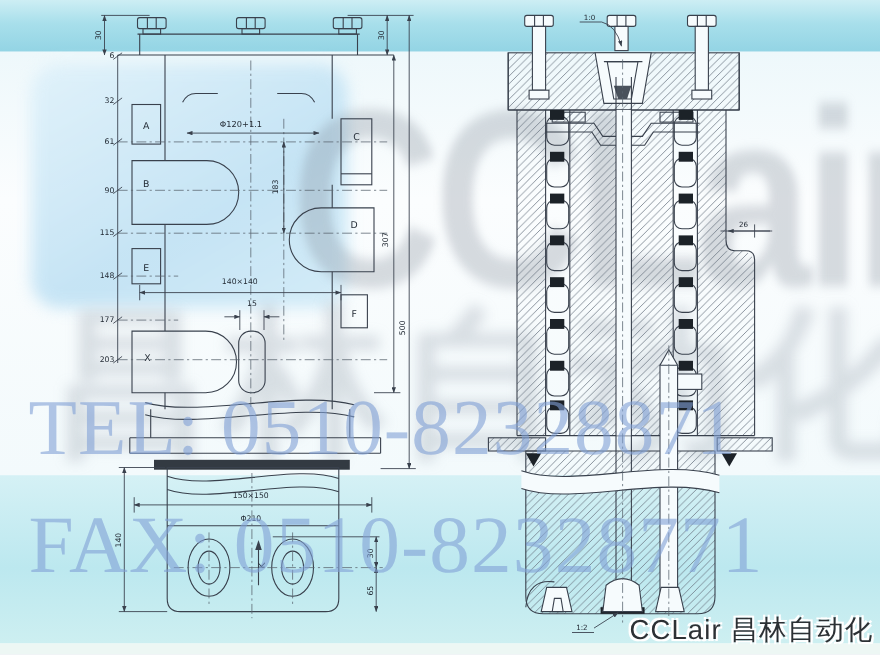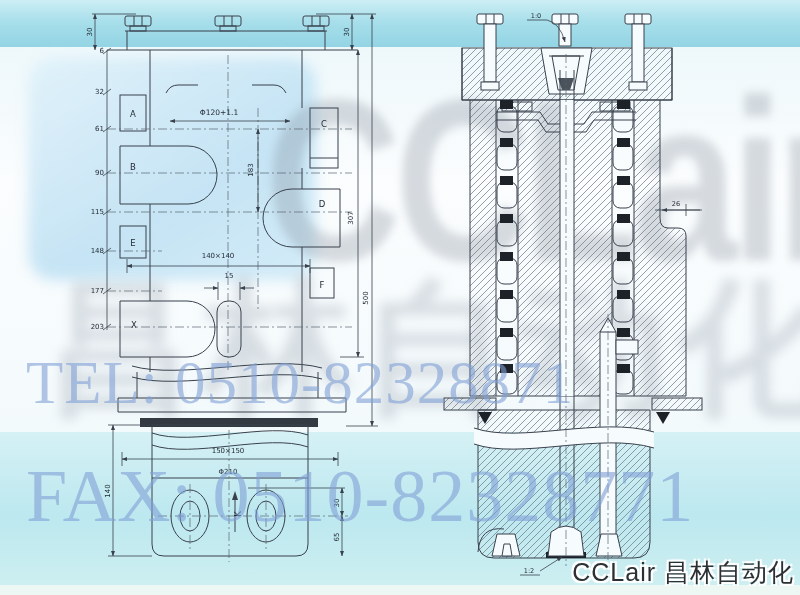--- a/index.html
+++ b/index.html
@@ -16,21 +16,21 @@
   
   .wm-square{position:absolute;left:28px;top:58px;width:288px;height:222px;border-radius:26px;
              background:linear-gradient(150deg,#dcf0fa 0%,#b4dcf2 60%,#c8e7f6 100%);
              filter:blur(7px);opacity:.75;}
   .wm-brand{position:absolute;left:265px;top:48px;font-size:230px;font-weight:bold;
             letter-spacing:-8px;color:rgba(128,138,152,.30);filter:blur(5px);
             white-space:nowrap;transform:scaleX(.82);transform-origin:left top;}
   .wm-cn{position:absolute;left:46px;top:250px;font-size:148px;font-weight:bold;
          letter-spacing:10px;color:rgba(125,136,150,.25);filter:blur(6px);white-space:nowrap;}
   .wm-tel{position:absolute;left:26px;top:348px;font-family:"Liberation Serif",serif;
-          font-size:61px;letter-spacing:1px;color:rgba(128,160,214,.60);white-space:nowrap;}
+          font-size:72px;letter-spacing:1px;color:rgba(128,160,214,.60);white-space:nowrap;}
   .wm-fax{position:absolute;left:26px;top:454px;font-family:"Liberation Serif",serif;
           font-size:74px;letter-spacing:1px;color:rgba(128,160,214,.60);white-space:nowrap;text-align:right;}
   .drawing{position:absolute;left:0;top:0;}
   .footer-brand{position:absolute;right:6px;top:556px;font-size:25px;font-weight:normal;
                 color:#2c3034;letter-spacing:1px;
                 text-shadow:-2px -2px 0 #fff,2px -2px 0 #fff,-2px 2px 0 #fff,2px 2px 0 #fff,0 0 4px #fff;}
 </style>
 </head>
 <body>
 

